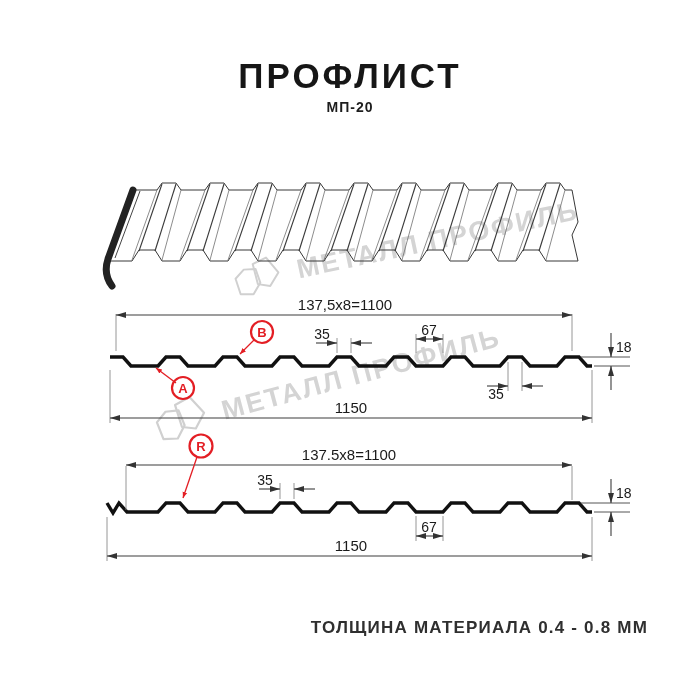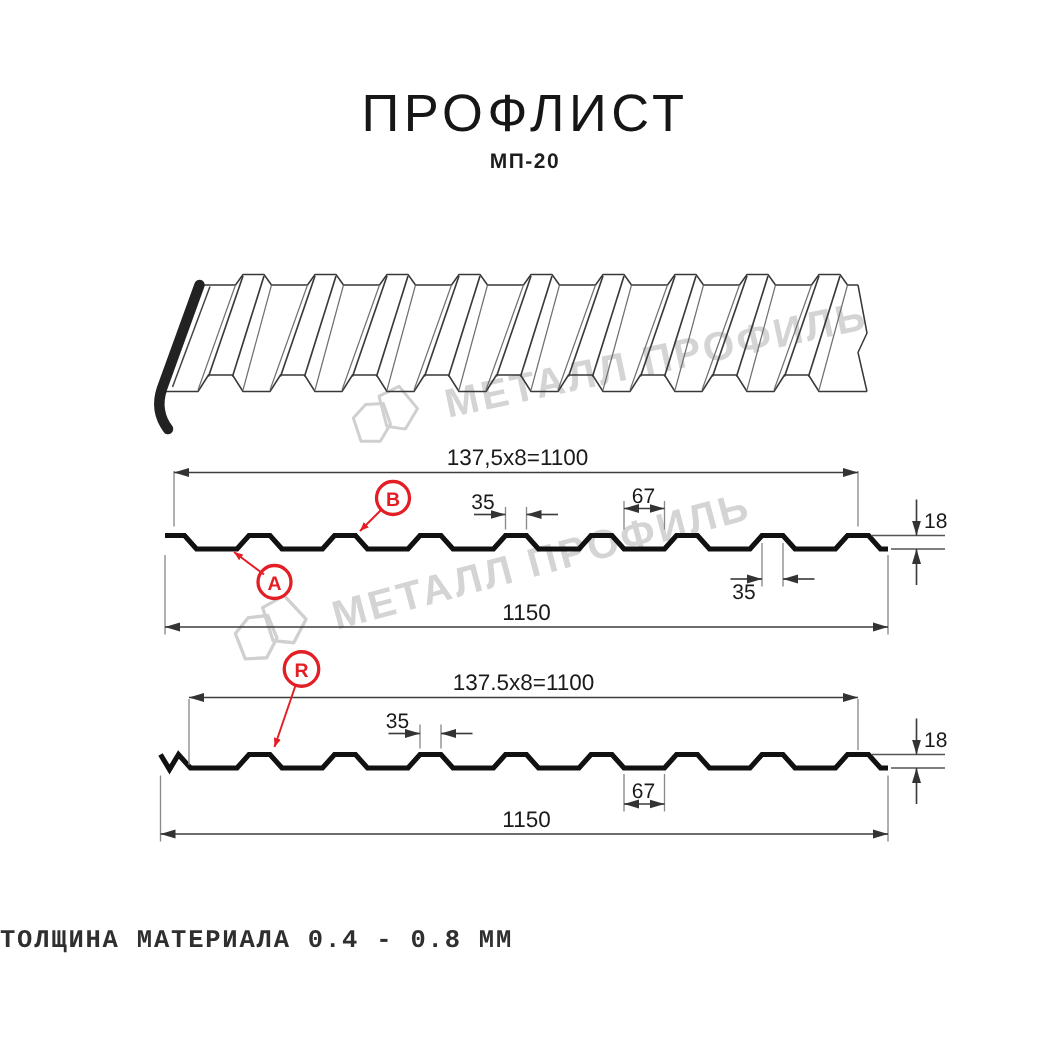--- a/index.html
+++ b/index.html
@@ -1,23 +1,23 @@
 <!DOCTYPE html>
 <html><head>
 <meta charset="utf-8">
 <style>
   html,body{margin:0;padding:0;background:#ffffff;}
   .page{position:relative;width:700px;height:700px;background:#fff;overflow:hidden;
         font-family:"Liberation Sans",sans-serif;}
   .title{position:absolute;top:56px;left:0;width:700px;text-align:center;
-         font-size:35px;font-weight:400;letter-spacing:3px;color:#161616;}
+         font-size:35px;font-weight:700;letter-spacing:3px;color:#161616;}
   .subtitle{position:absolute;top:99px;left:0;width:700px;text-align:center;
          font-size:14px;font-weight:700;letter-spacing:1px;color:#1d1d1d;}
-  .footer{position:absolute;top:618px;left:0;width:648px;text-align:left;
-         font-size:17px;font-weight:700;letter-spacing:1.2px;color:#2f2f2f;font-family:Liberation Mono, monospace;}
+  .footer{position:absolute;top:618px;left:0;width:648px;text-align:right;
+         font-size:17px;font-weight:700;letter-spacing:1.2px;color:#2f2f2f;}
   svg{position:absolute;top:0;left:0;}
   svg text{font-family:"Liberation Sans",sans-serif;fill:#1a1a1a;}
   .dl{font-size:14px;}
   .dl15{font-size:15px;}
   .prof{fill:none;stroke:#111;stroke-width:3.4;stroke-linejoin:miter;}
   .ext{stroke:#8a8a8a;stroke-width:.9;}
   .dim{stroke:#3d3d3d;stroke-width:1.1;fill:none;}
   .lvl{stroke:#555;stroke-width:1;}
   .sheet{fill:none;stroke:#383838;stroke-width:1;stroke-linejoin:round;}
   .redln{stroke:#e31e24;stroke-width:1.3;fill:none;}

